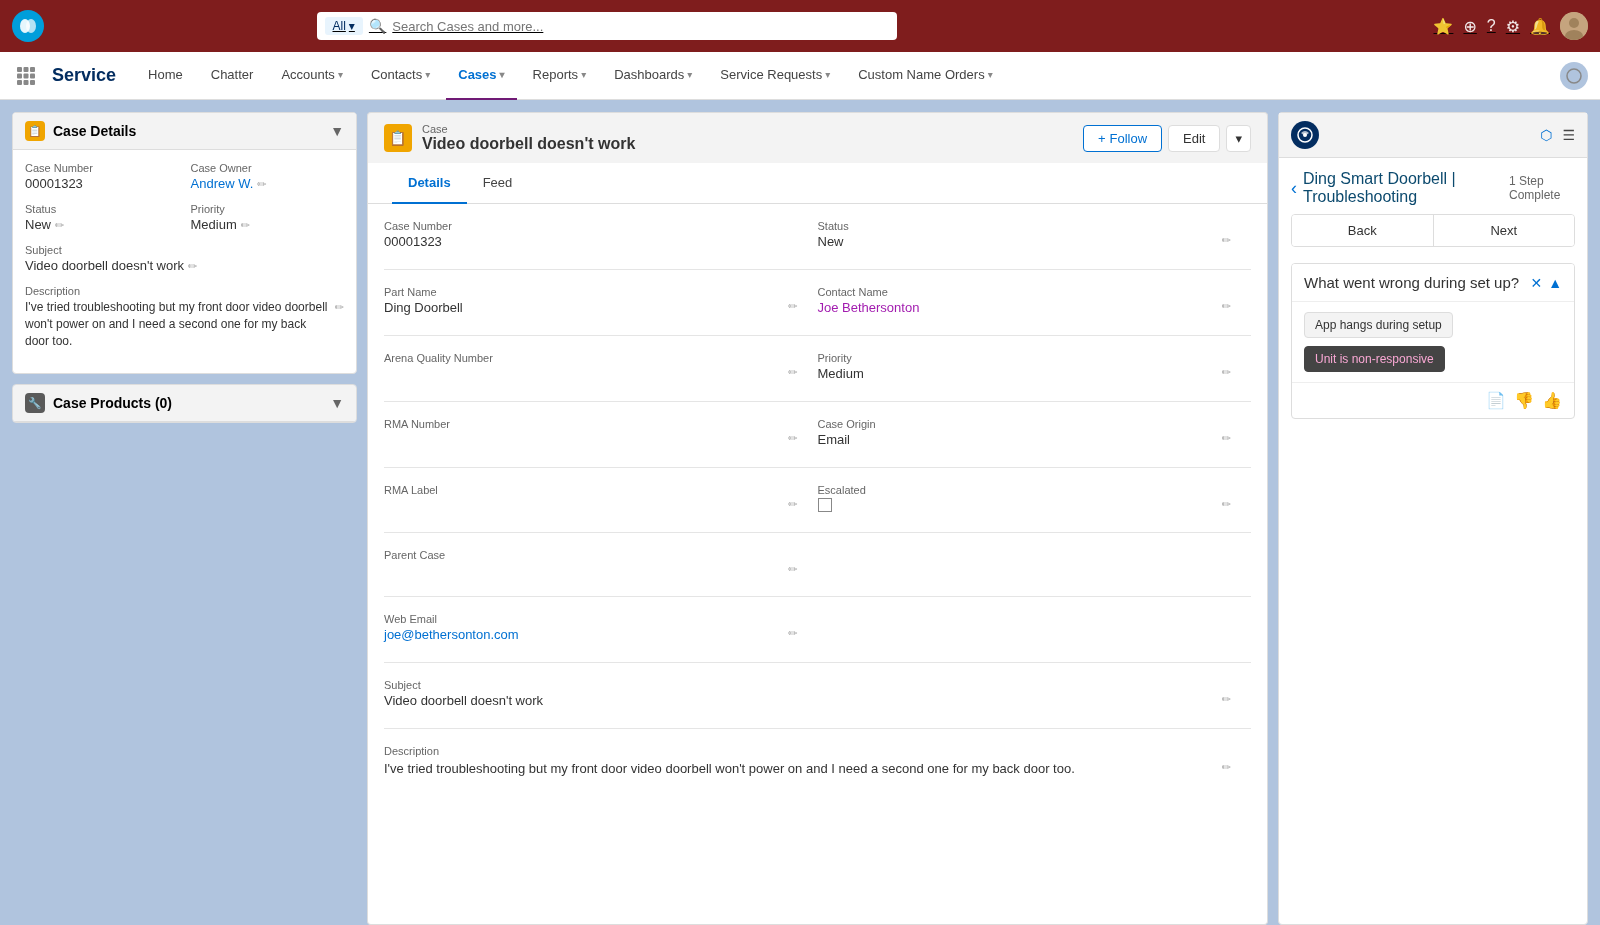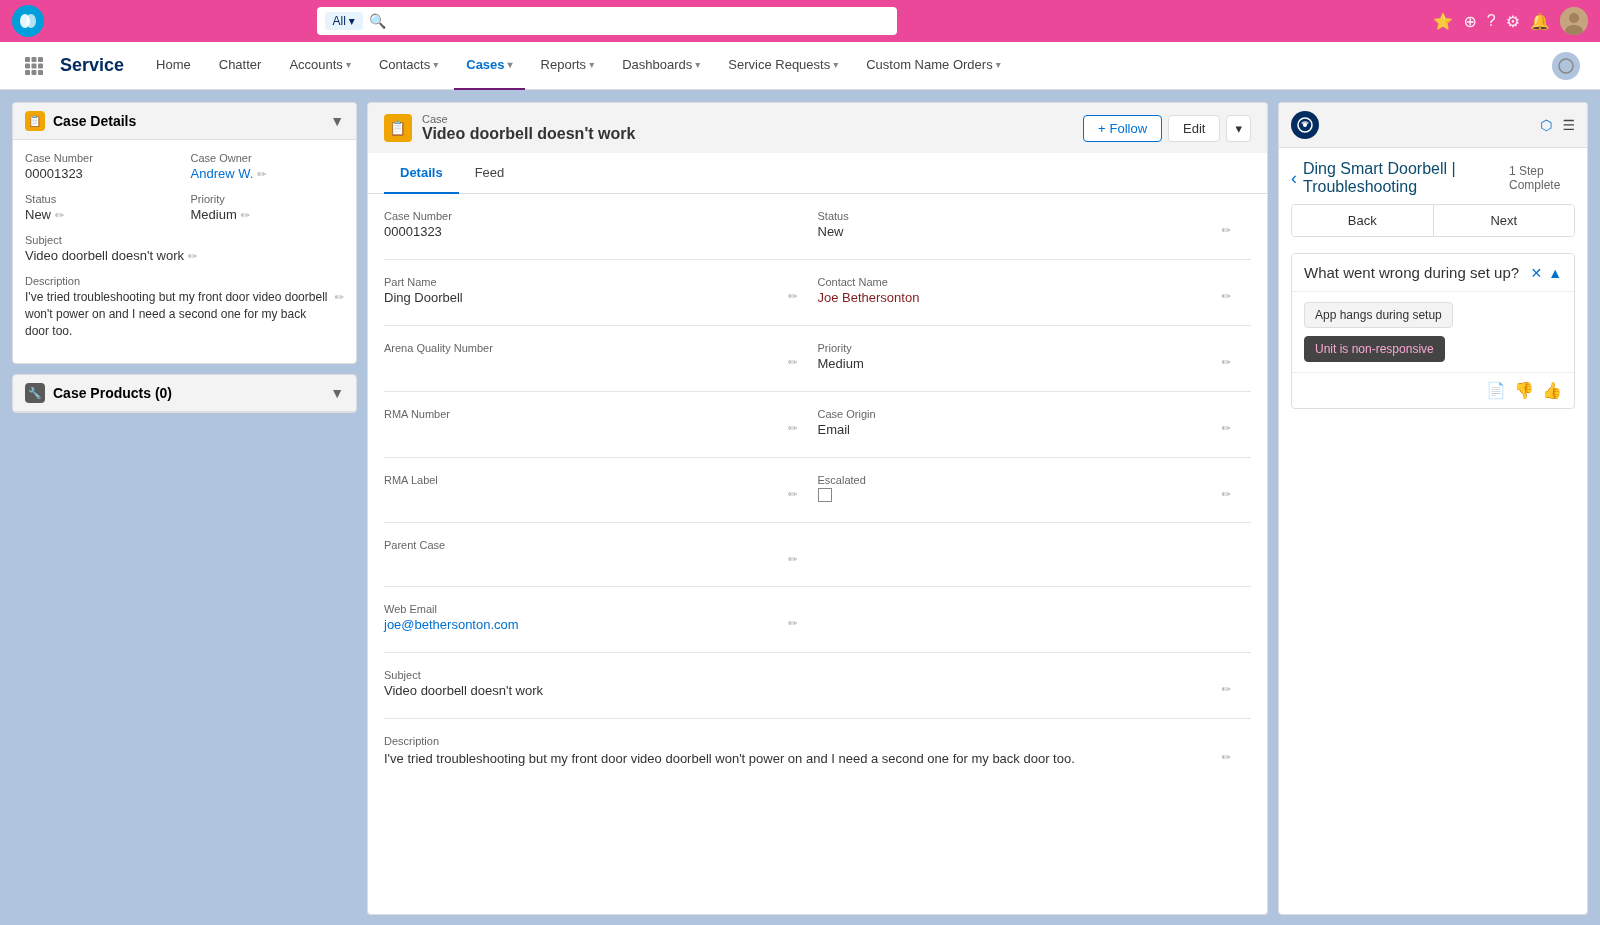--- a/index.html
+++ b/index.html
@@ -1,25 +1,26 @@
 <!DOCTYPE html>
 <html><head>
   <meta charset="utf-8">
   <style>
     * { box-sizing: border-box; margin: 0; padding: 0; }
     body { font-family: 'Salesforce Sans', Arial, sans-serif; font-size: 13px; background: #b0c4de; height: 925px; overflow: hidden; }
 
     
     .top-bar {
-      background: #ec4899;
-      height: 42px;
+      background: #7f1d1d;
+      height: 52px;
       display: flex;
       align-items: center;
       padding: 0 12px;
       gap: 8px;
+      text-decoration: underline;
     }
     .top-bar-logo {
       width: 32px; height: 32px;
       background: #009edb;
       border-radius: 50%;
       display: flex; align-items: center; justify-content: center;
       color: white; font-size: 16px; font-weight: bold;
     }
     .search-container {
       display: flex; align-items: center;
@@ -40,21 +41,21 @@
     }
     .top-bar-icon { font-size: 16px; cursor: pointer; opacity: 0.9; }
     .avatar { width: 28px; height: 28px; border-radius: 50%; background: #c5a47e; display: flex; align-items: center; justify-content: center; overflow: hidden; }
 
     
     .nav-bar {
       background: white;
       height: 48px;
       display: flex;
       align-items: center;
-      padding: 0 20px;
+      padding: 0 12px;
       border-bottom: 1px solid #ddd;
       gap: 4px;
     }
     .nav-app-launcher { width: 28px; height: 28px; cursor: pointer; display: flex; align-items: center; justify-content: center; }
     .nav-app-name { font-size: 18px; font-weight: 600; color: #032d60; margin-right: 16px; padding-left: 8px; }
     .nav-item {
       padding: 0 12px; height: 48px; display: flex; align-items: center;
       color: #444; cursor: pointer; font-size: 13px; gap: 3px;
       border-bottom: 2px solid transparent;
       white-space: nowrap;
@@ -152,21 +153,21 @@
       background: white;
       border: 1px solid #ddd;
       border-top: none;
       border-radius: 0 0 4px 4px;
       flex: 1;
       overflow-y: auto;
     }
     .tabs {
       display: flex;
       border-bottom: 1px solid #ddd;
-      padding: 0 16px;
+      padding: 0 24px;
     }
     .tab {
       padding: 12px 16px;
       cursor: pointer;
       font-size: 13px;
       color: #444;
       border-bottom: 2px solid transparent;
       margin-bottom: -1px;
     }
     .tab.active {
@@ -268,20 +269,21 @@
       <ellipse cx="7" cy="10" rx="5" ry="7" fill="white" opacity="0.9"></ellipse>
       <ellipse cx="13" cy="10" rx="5" ry="7" fill="white" opacity="0.7"></ellipse>
     </svg>
   </div>
   <div class="search-container">
     <button class="search-all-btn">
       <span>All</span>
       <span>▾</span>
     </button>
     <span style="color:#888; font-size:14px;">🔍</span>
+    <input class="search-input" type="text" placeholder="Search Cases and more..." style="">
   </div>
   <div class="top-bar-icons">
     <span class="top-bar-icon">⭐</span>
     <span class="top-bar-icon">⊕</span>
     <span class="top-bar-icon">?</span>
     <span class="top-bar-icon">⚙</span>
     <span class="top-bar-icon">🔔</span>
     <div class="avatar">
       <svg width="28" height="28" viewBox="0 0 28 28">
         <circle cx="14" cy="14" r="14" fill="#c5a47e"></circle>
@@ -470,21 +472,21 @@
               <div class="detail-value">
                 <span>Ding Doorbell</span>
                 <span class="detail-edit">✏</span>
               </div>
             </div>
           </div>
           <div class="detail-col">
             <div class="detail-field">
               <div class="detail-label">Contact Name</div>
               <div class="detail-value link">
-                <span style="color:#7f1d1d; cursor:pointer;">Joe Bethersonton</span>
+                <span style="color:#a21caf; cursor:pointer;">Joe Bethersonton</span>
                 <span class="detail-edit">✏</span>
               </div>
             </div>
           </div>
         </div>
         <hr class="detail-divider">
 
         <div class="detail-section">
           <div class="detail-col">
             <div class="detail-field">

